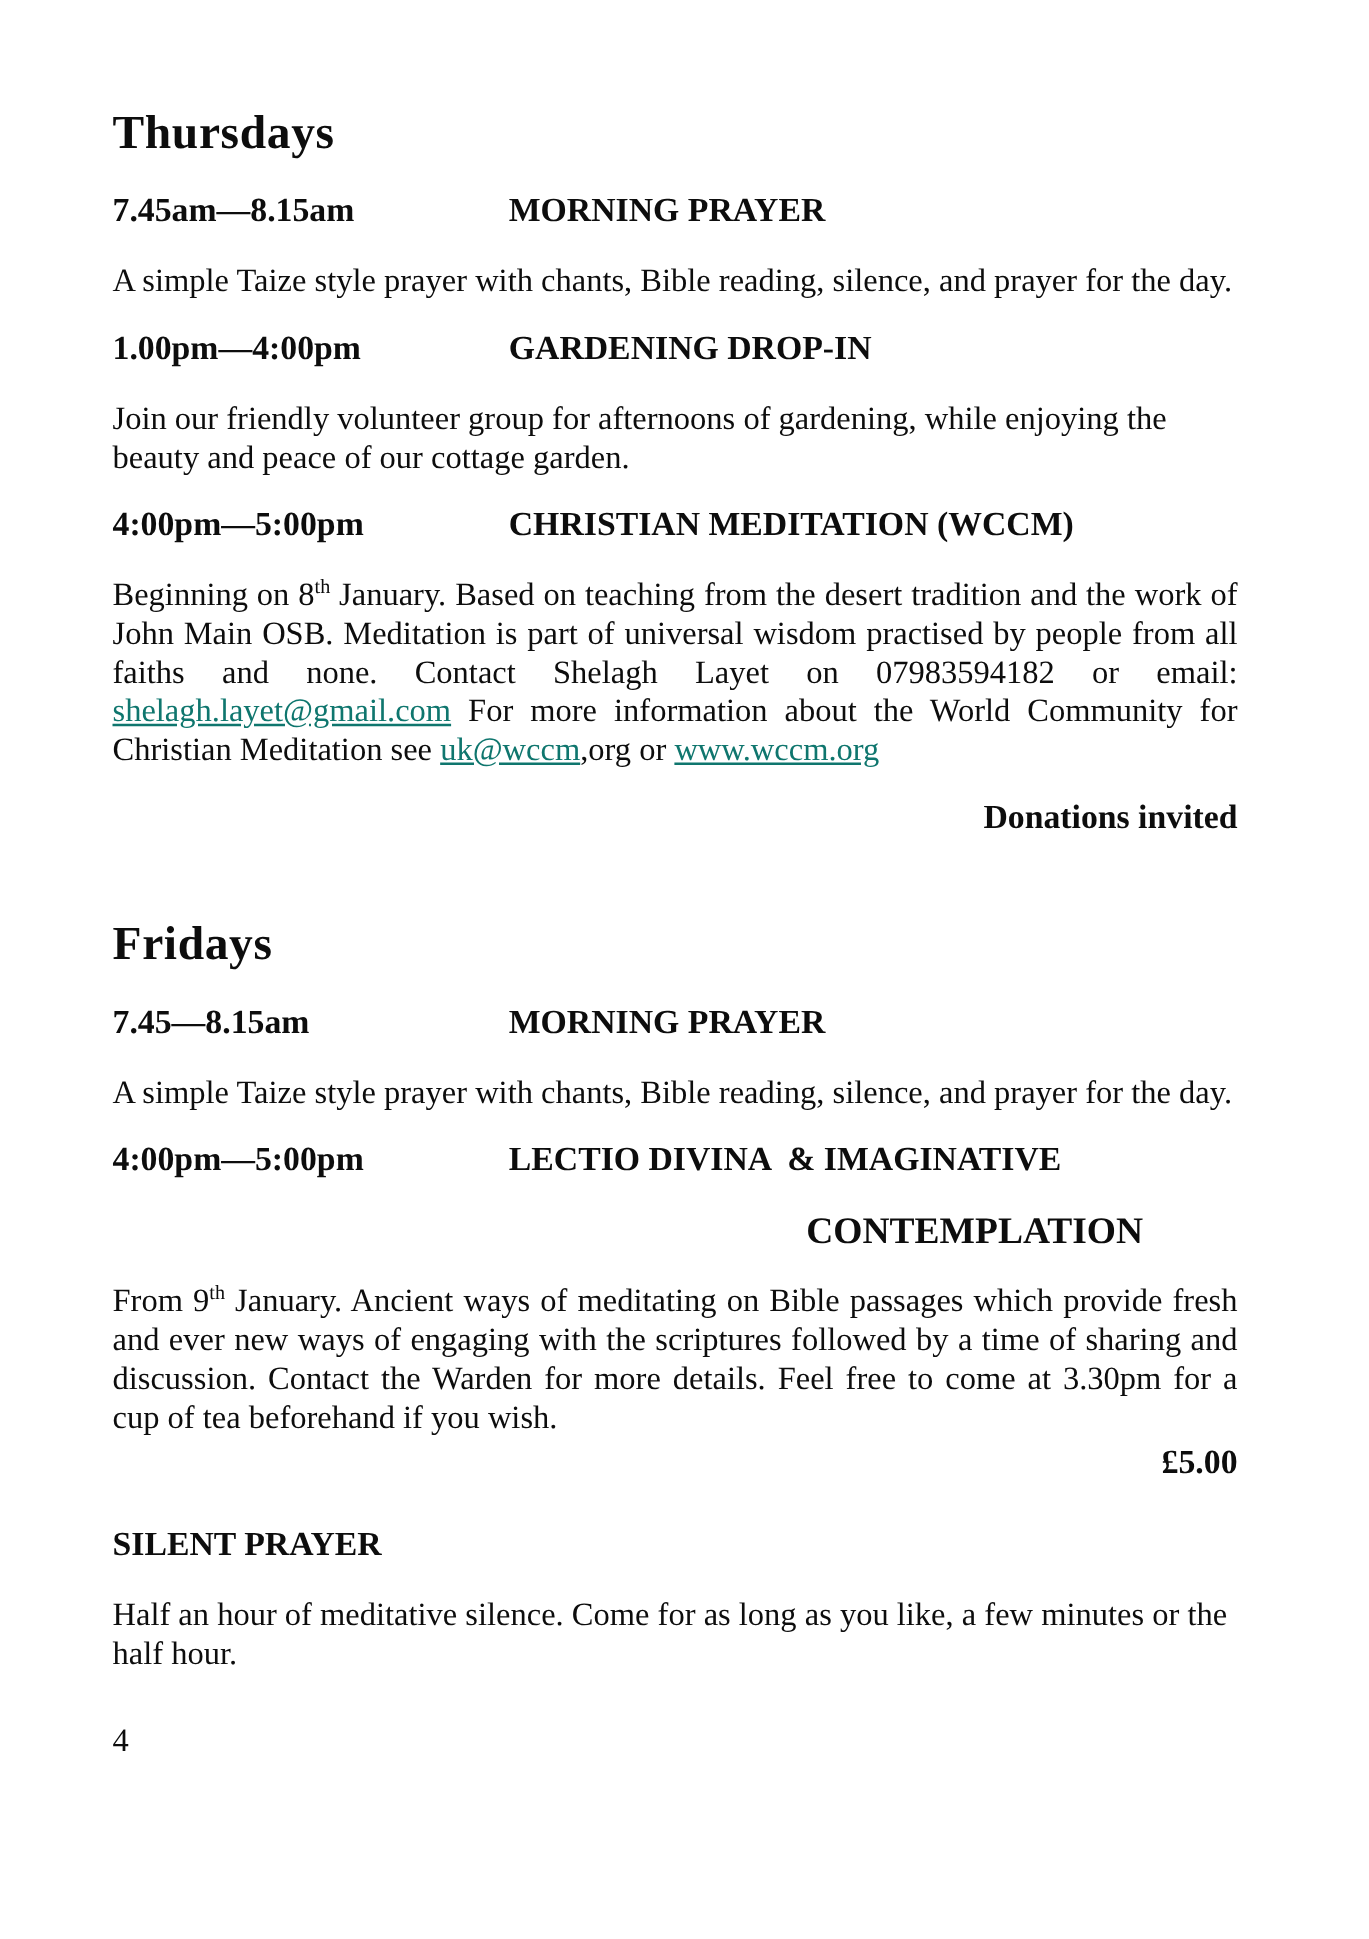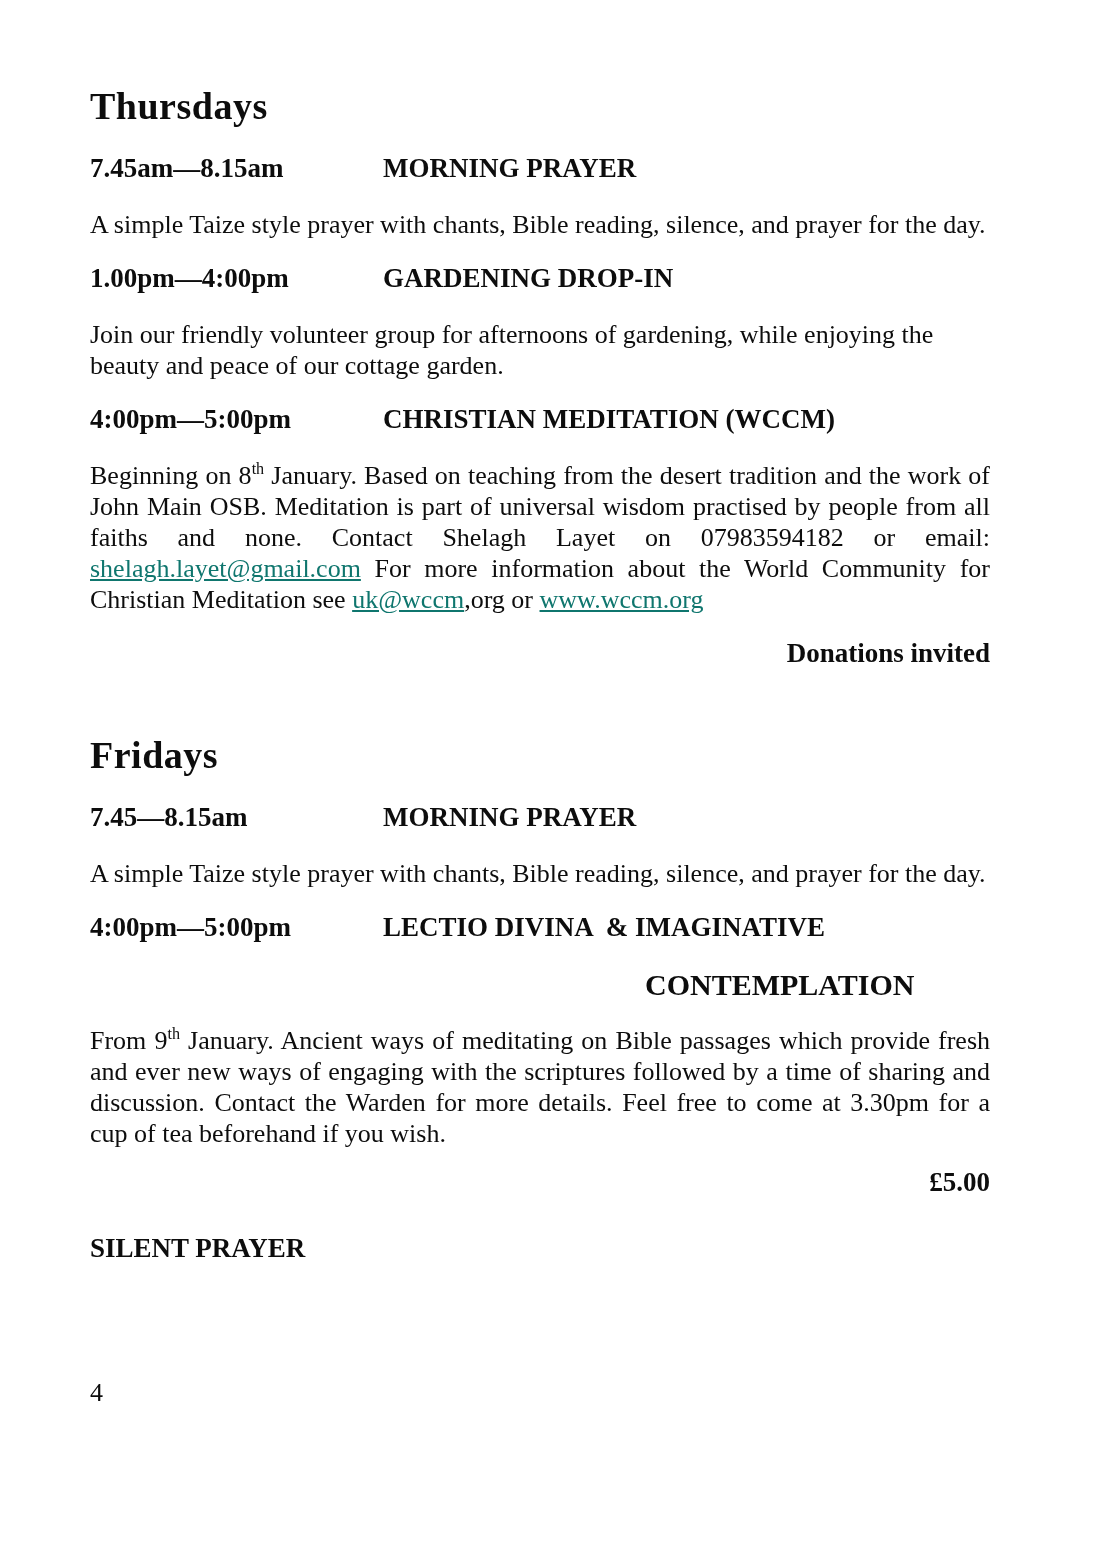--- a/index.html
+++ b/index.html
@@ -34,20 +34,21 @@
     letter-spacing: 0.5px;
   }
   .event-row {
     display: flex;
     align-items: baseline;
     font-weight: 700;
     font-size: 27px;
     line-height: 33px;
     margin: 0 0 24px 0;
     white-space: pre-wrap;
+    gap: 24px;
   }
   .event-row .time {
     flex: 0 0 293px;
   }
   .event-row .title {
     white-space: pre-wrap;
   }
   .title-cont-line {
     font-weight: 700;
     font-size: 30px;
@@ -119,25 +120,26 @@
     <h1 class="day-heading">Fridays</h1>
 
     <div class="event-row"><span class="time">7.45—8.15am</span><span class="title">MORNING PRAYER</span></div>
 
     <p class="body mb-extra">A simple Taize style prayer with chants, Bible reading, silence, and prayer for the day.</p>
 
     <div class="event-row mt-row"><span class="time">4:00pm—5:00pm</span><span class="title">LECTIO DIVINA  &amp; IMAGINATIVE</span></div>
 
     <div class="title-cont-line">CONTEMPLATION</div>
 
-    <p class="body justify" style="margin-bottom:17px;"><span>From 9</span><sup class="ord">th</sup><span> January. Ancient ways of meditating on Bible passages which provide  fresh and ever new ways of engaging with the scriptures followed by a time of sharing and discussion.  Contact the Warden for more details. Feel free to come at 3.30pm for a cup of tea beforehand if you wish.</span></p>
+    <p class="body justify" style="margin-bottom:4px;"><span>From 9</span><sup class="ord">th</sup><span> January. Ancient ways of meditating on Bible passages which provide  fresh and ever new ways of engaging with the scriptures followed by a time of sharing and discussion.  Contact the Warden for more details. Feel free to come at 3.30pm for a cup of tea beforehand if you wish.</span></p>
 
     <div class="note-right">£5.00</div>
 
     <div style="height:34px;"></div>
 
     <div class="event-row"><span class="title">SILENT PRAYER</span></div>
 
+    <p class="body">Half an hour of meditative silence. Come for as long as you like, a few minutes or the half hour.</p>
 
   </div>
 
   <div class="page-number">4</div>
 </div>
 
 </body></html>

